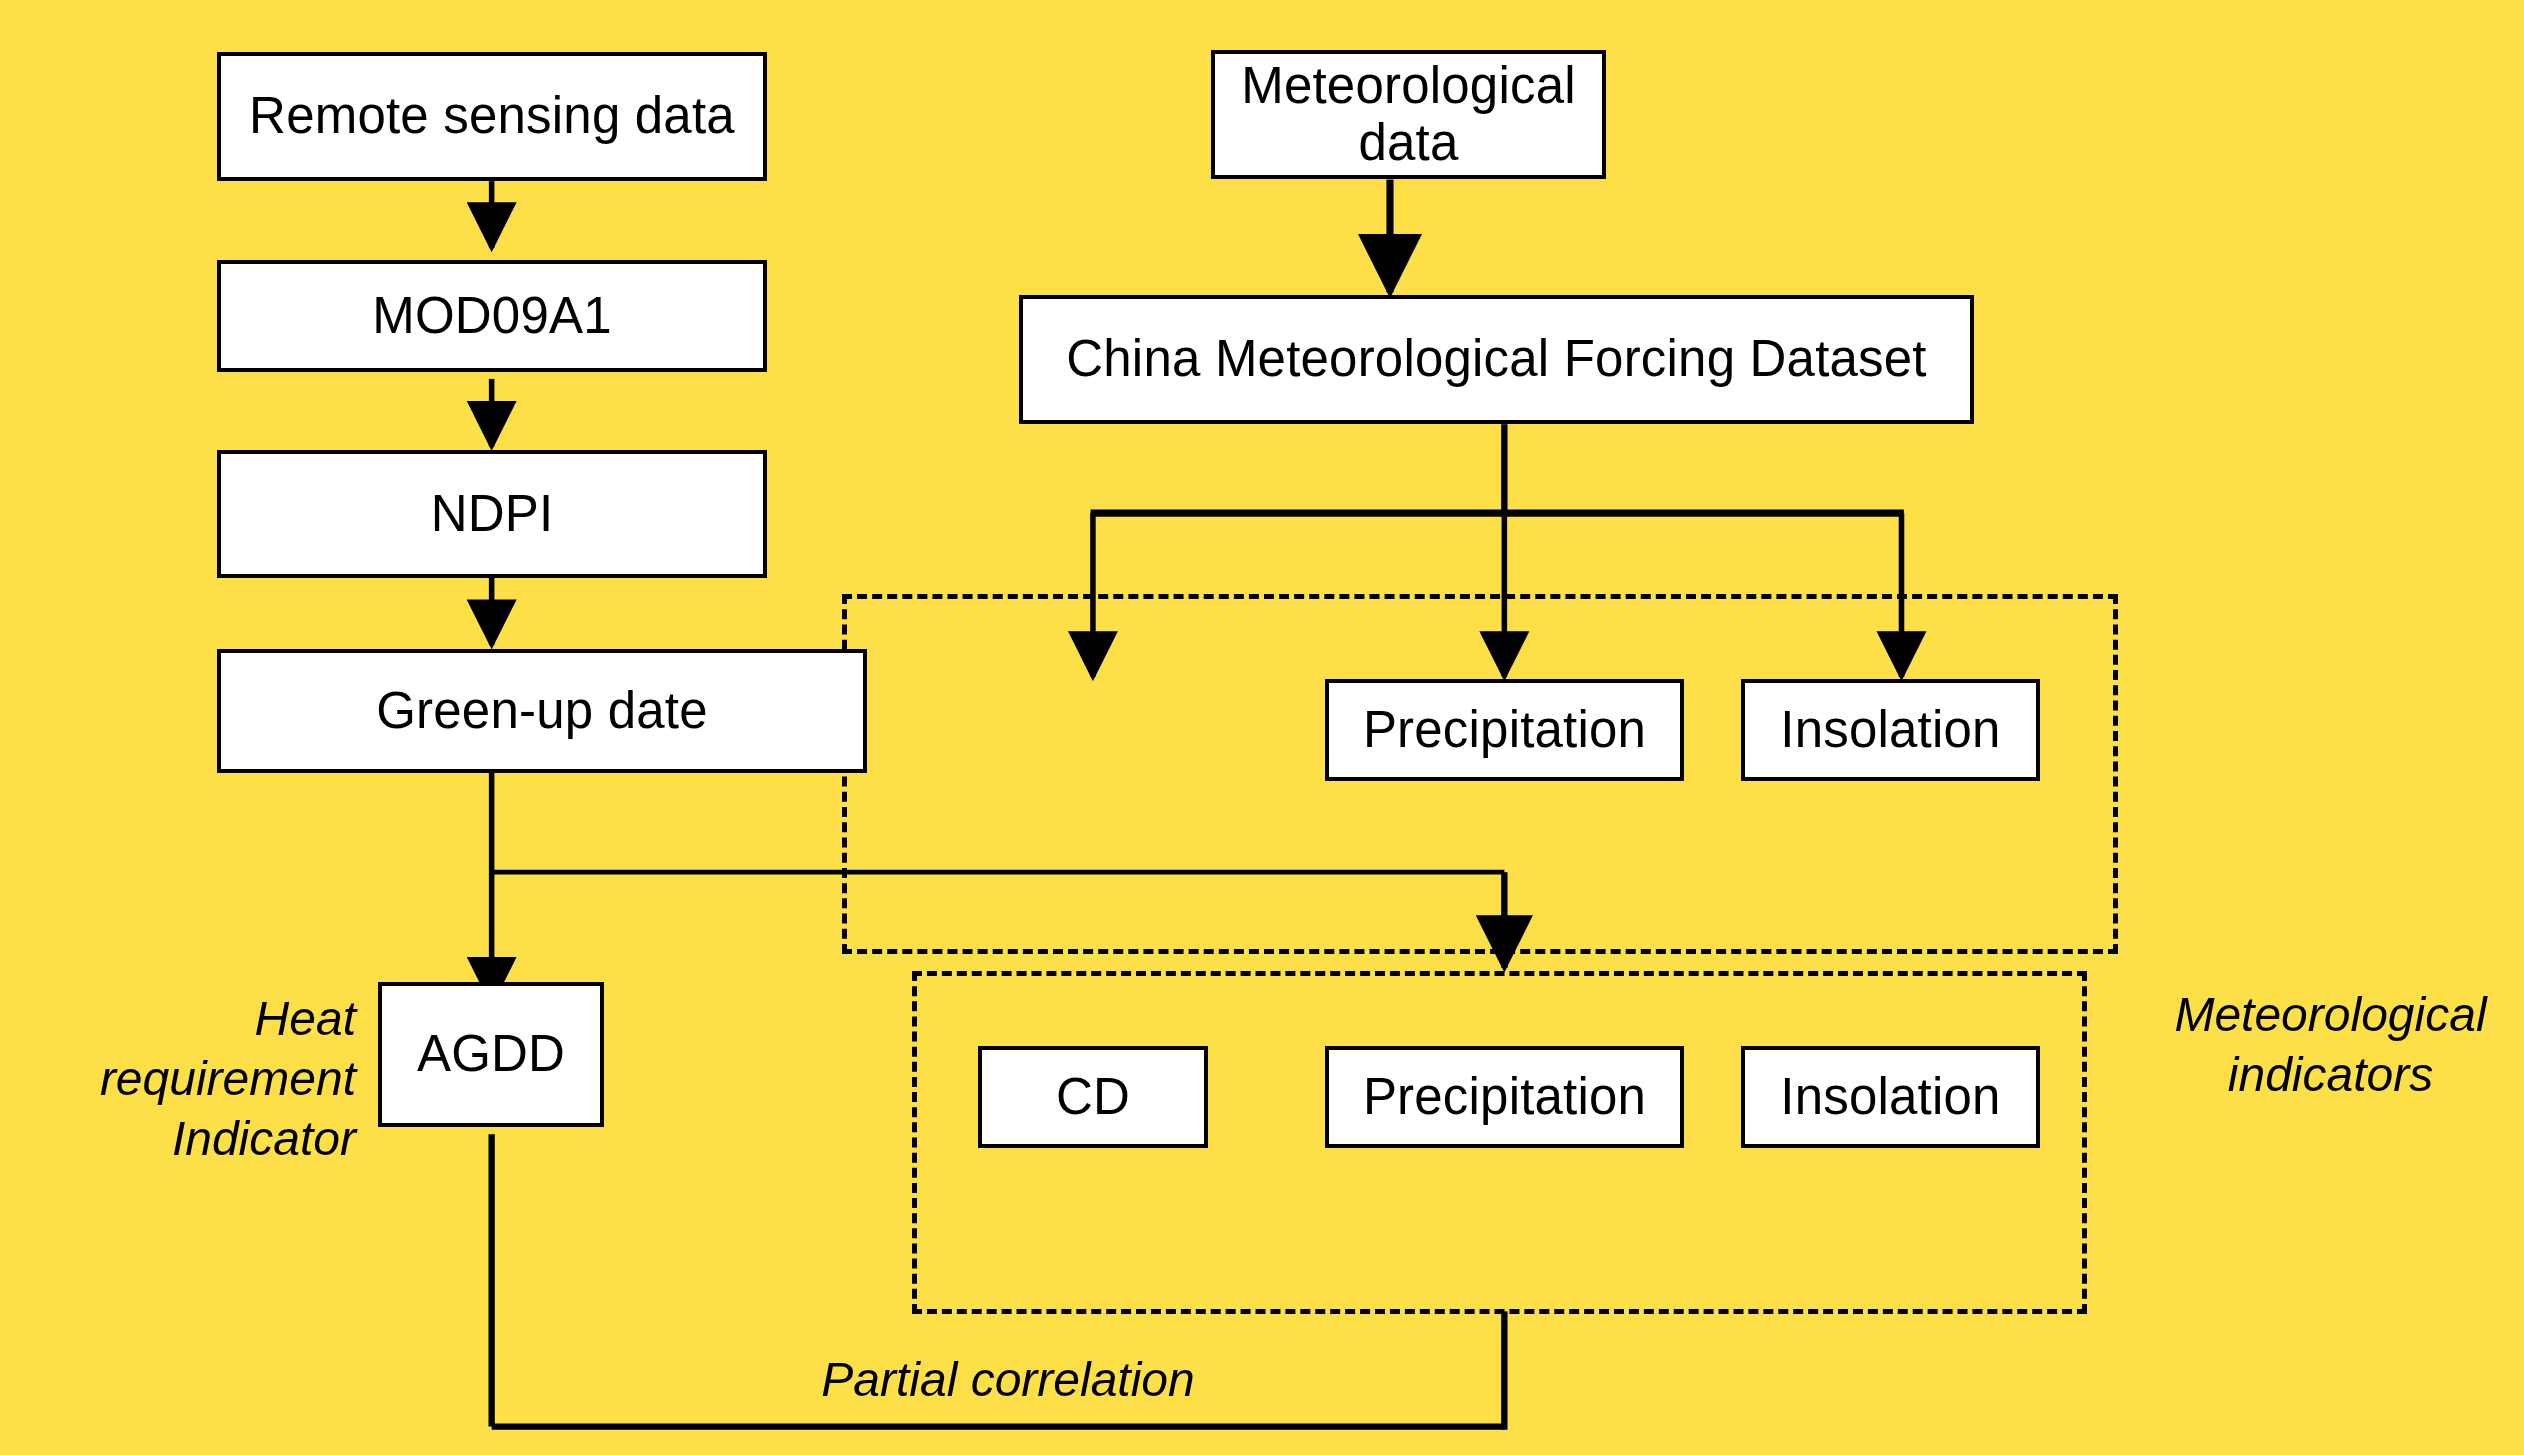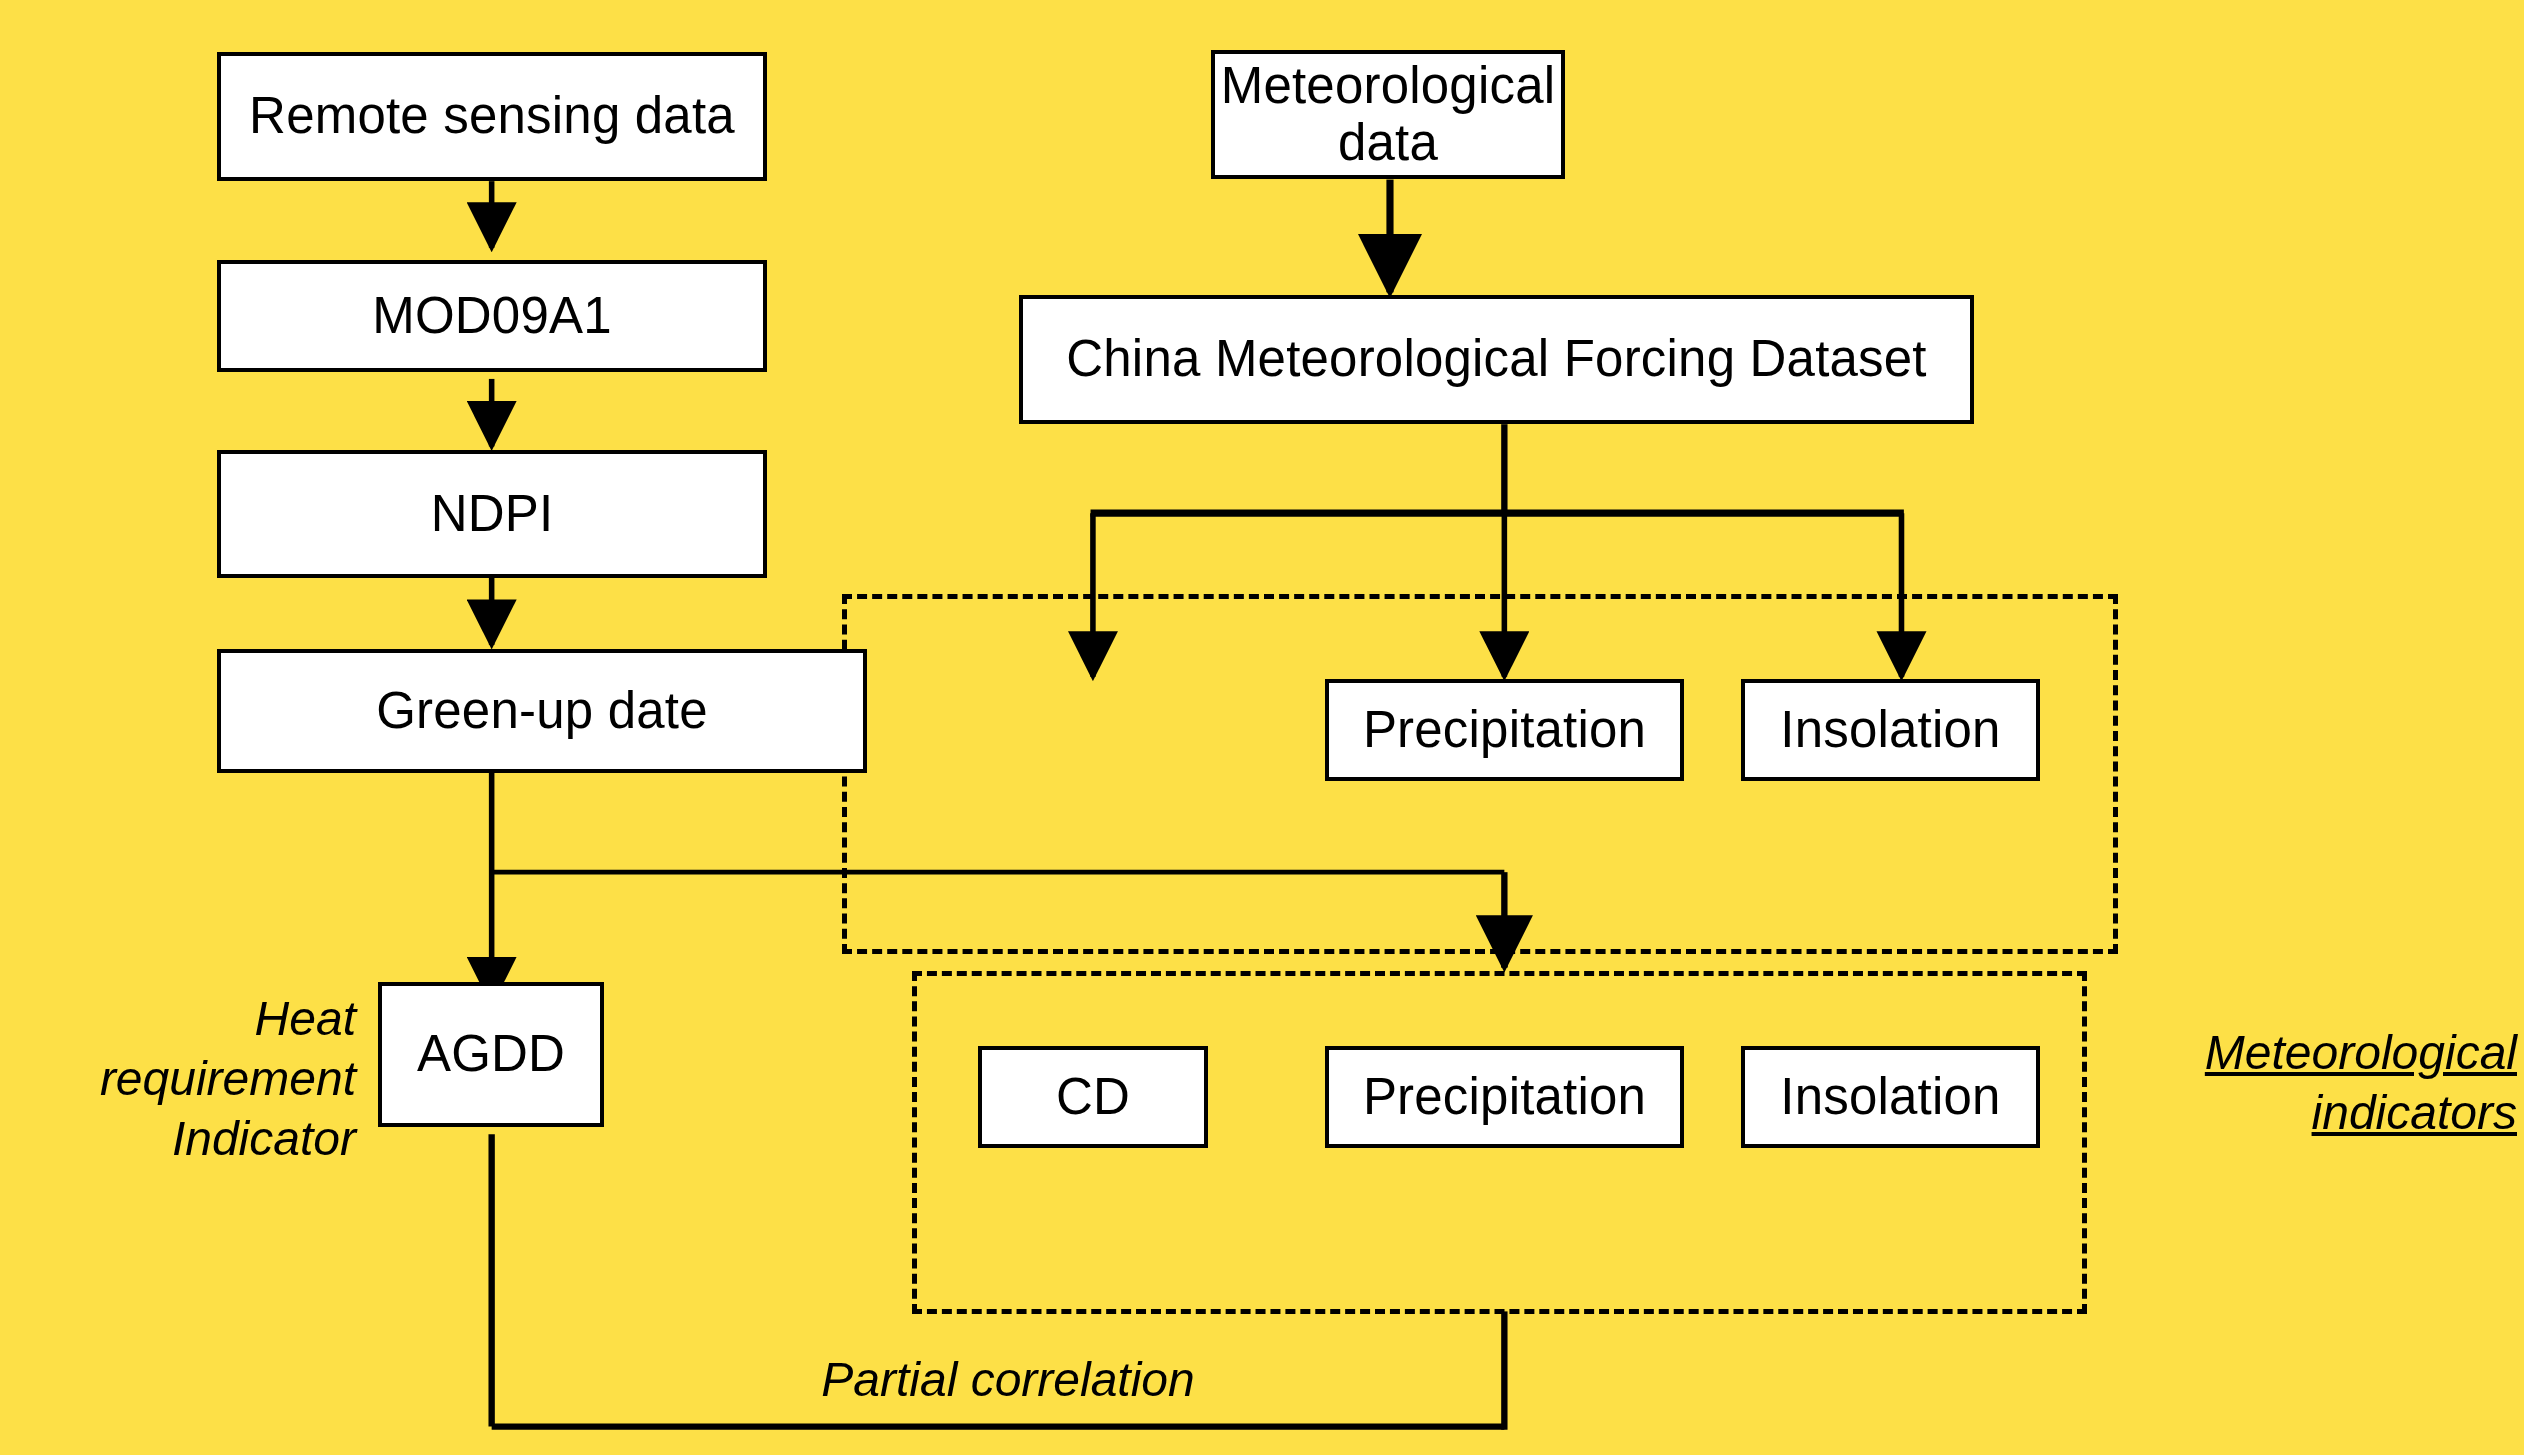--- a/index.html
+++ b/index.html
@@ -137,21 +137,21 @@
   </div>
 
   <div class="node" style="left:217px; top:649px; width:650px; height:124px;">
     <span>Green-up date</span>
   </div>
 
   <div class="node" style="left:378px; top:982px; width:226px; height:145px;">
     <span>AGDD</span>
   </div>
 
-  <div class="node" style="left:1211px; top:50px; width:354px; height:129px;text-align:center;">
+  <div class="node" style="left:1211px; top:50px; width:395px; height:129px;text-align:center;">
     <span>Meteorological data</span>
   </div>
 
   <div class="node" style="left:1019px; top:295px; width:955px; height:129px;">
     <span>China Meteorological Forcing Dataset</span>
   </div>
 
 
   <div class="node thin" style="left:1325px; top:679px; width:359px; height:102px;">
     <span>Precipitation</span>
@@ -170,19 +170,19 @@
   </div>
 
   <div class="node thin" style="left:1741px; top:1046px; width:299px; height:102px;">
     <span>Insolation</span>
   </div>
 
   <div class="annot left-label" style="left:22px; top:989px; width:334px;">Heat
 requirement
 Indicator</div>
 
-  <div class="annot" style="left:2144px; top:1023px; width:373px; text-align:right;text-decoration:underline;">Meteorological
+  <div class="annot" style="left:2144px; top:985px; width:373px; text-align:center;">Meteorological
 indicators</div>
 
   <div class="annot" style="left:762px; top:1350px; width:492px;">Partial correlation</div>
 
 </div>
 
 
 </body></html>

